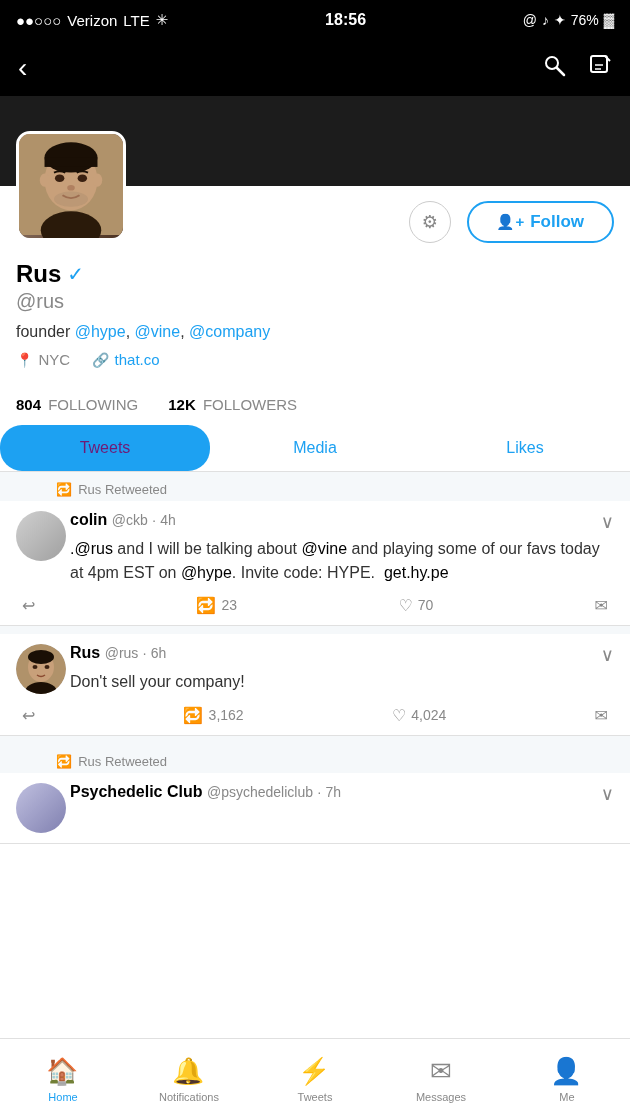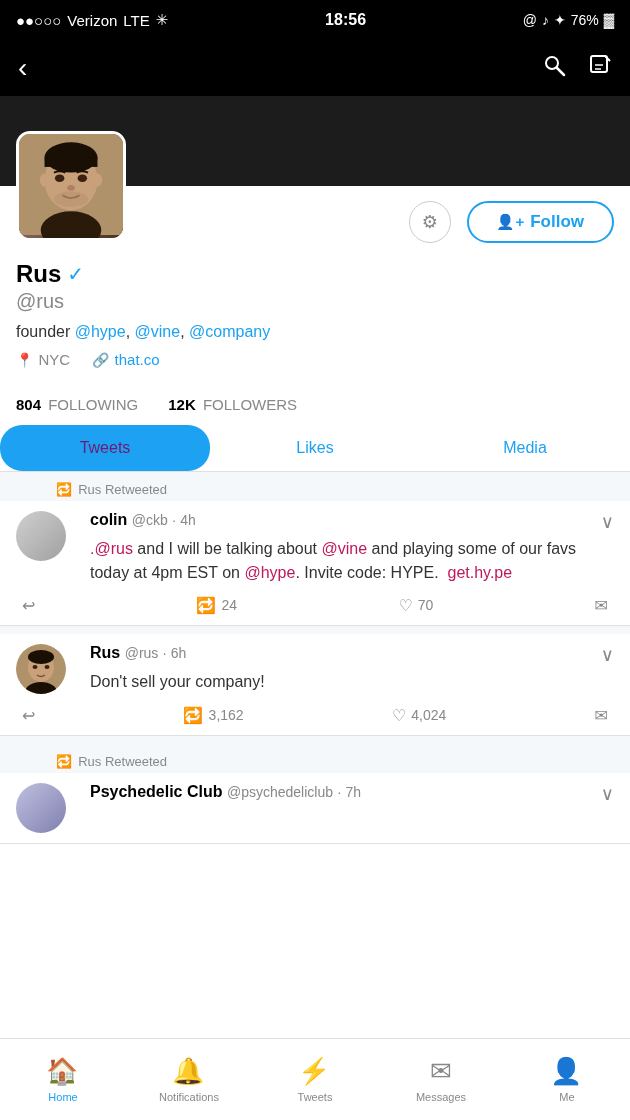--- a/index.html
+++ b/index.html
@@ -198,21 +198,21 @@
     }
 
     .tweet-card {
       background: #fff;
       border-bottom: 1px solid #e0e0e0;
       padding: 10px 16px 10px 16px;
     }
 
     .tweet-top {
       display: flex;
-      gap: 24px;
+      gap: 4px;
     }
     .tweet-avatar {
       width: 50px;
       height: 50px;
       border-radius: 50%;
       background: #ccc;
       flex-shrink: 0;
       overflow: hidden;
     }
     .tweet-avatar-img {
@@ -235,21 +235,21 @@
       color: #888;
       font-size: 14px;
     }
     .chevron-down { color: #888; font-size: 18px; cursor: pointer; }
     .tweet-text {
       font-size: 16px;
       color: #333;
       margin-top: 4px;
       line-height: 1.45;
     }
-    .tweet-text a { color: #be185d; text-decoration: none; }
+    .tweet-text a { color: #000000; text-decoration: none; }
     .tweet-actions {
       display: flex;
       justify-content: space-between;
       margin-top: 12px;
       padding: 0 6px;
       color: #888;
     }
     .tweet-action {
       display: flex;
       align-items: center;
@@ -402,22 +402,22 @@
     </div>
     <div>
       <span class="stat-count">12K</span>
       <span class="stat-label">FOLLOWERS</span>
     </div>
   </div>
 </div>
 
 <div class="tabs-bar">
   <div class="tab active">Tweets</div>
+  <div class="tab">Media</div>
   <div class="tab">Likes</div>
-  <div class="tab">Media</div>
 </div>
 
 <div class="tweet-feed">
 
   <div>
     <div class="retweet-label">
       <span>🔁</span>
       <span>Rus Retweeted</span>
     </div>
     <div class="tweet-card">
@@ -437,21 +437,21 @@
             <a>.@rus</a> and I will be talking about <a>@vine</a> and playing some of our favs today at 4pm EST on <a>@hype</a>. Invite code: HYPE. &nbsp;<a>get.hy.pe</a>
           </div>
         </div>
       </div>
       <div class="tweet-actions">
         <div class="tweet-action">
           <span class="tweet-action-icon">↩</span>
         </div>
         <div class="tweet-action">
           <span class="tweet-action-icon">🔁</span>
-          <span>24</span>
+          <span>23</span>
         </div>
         <div class="tweet-action">
           <span class="tweet-action-icon">♡</span>
           <span>70</span>
         </div>
         <div class="tweet-action">
           <span class="tweet-action-icon">✉</span>
         </div>
       </div>
     </div>

